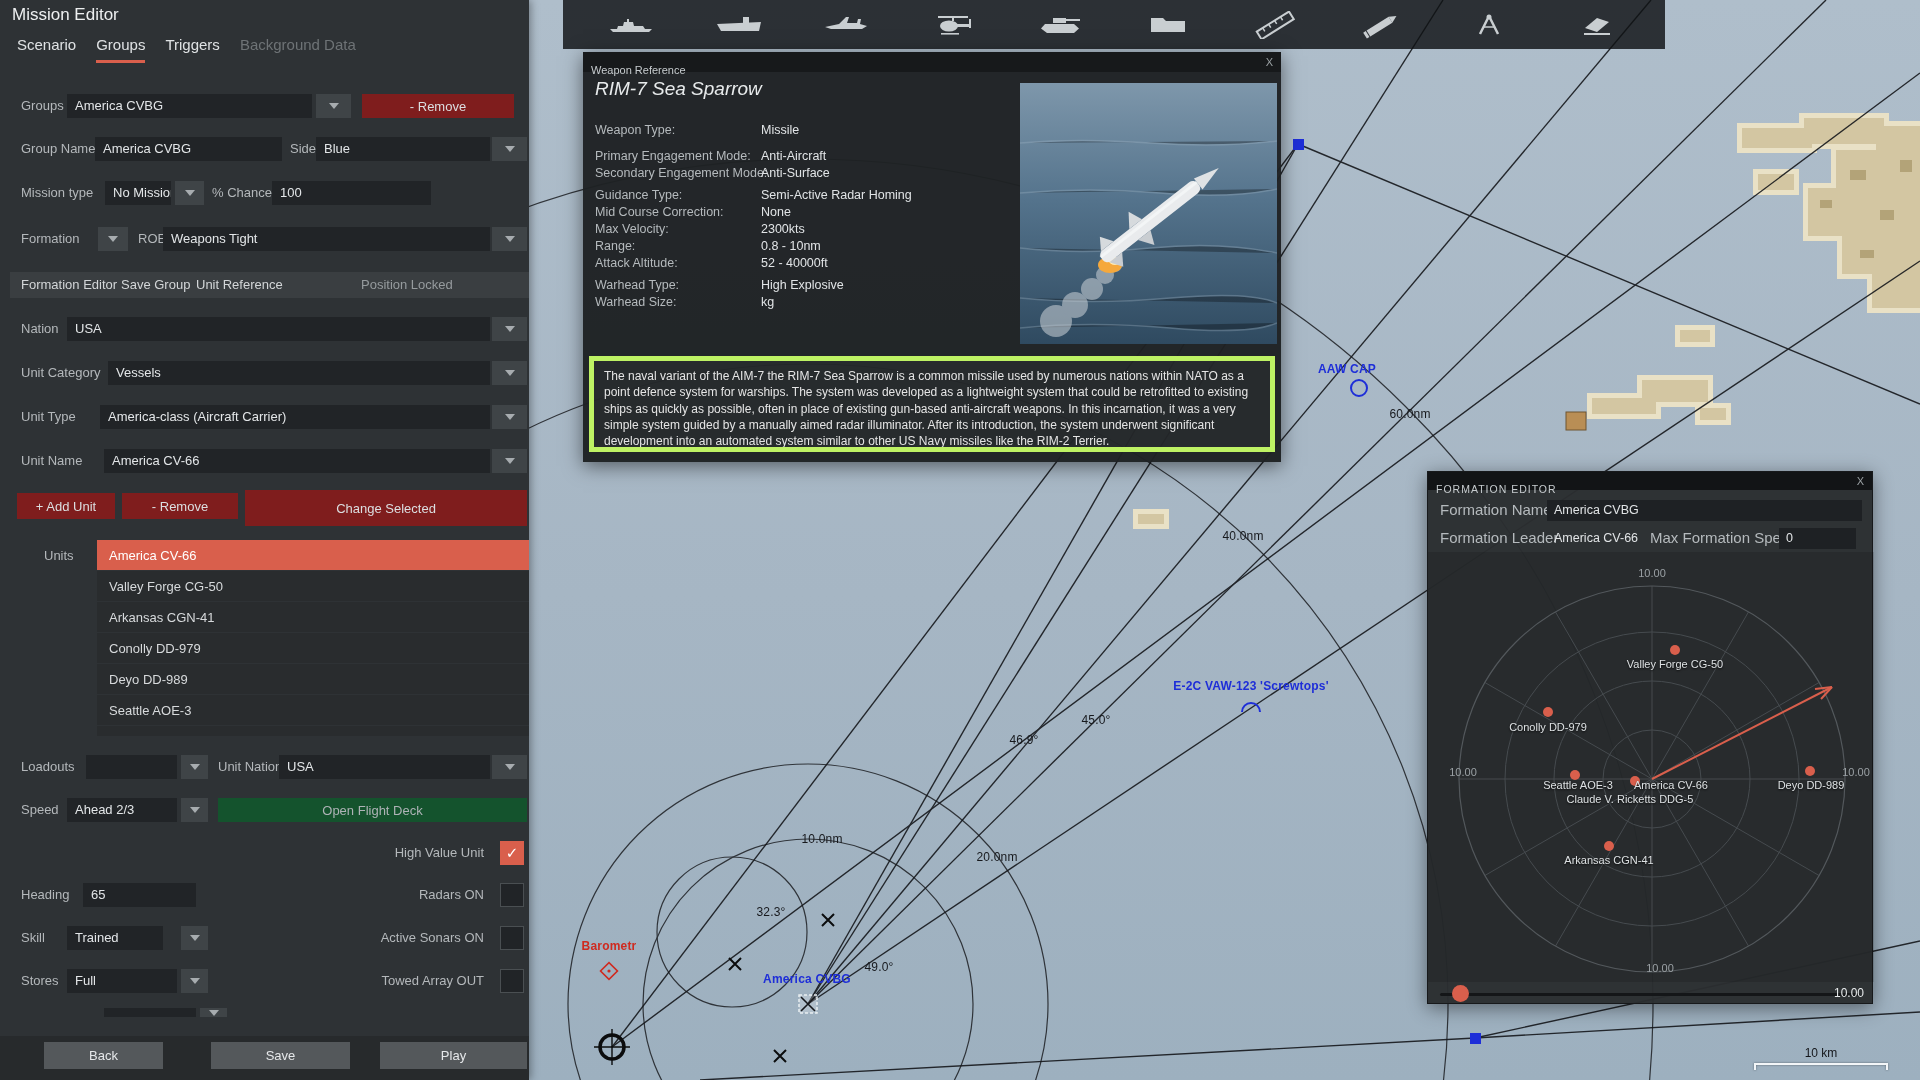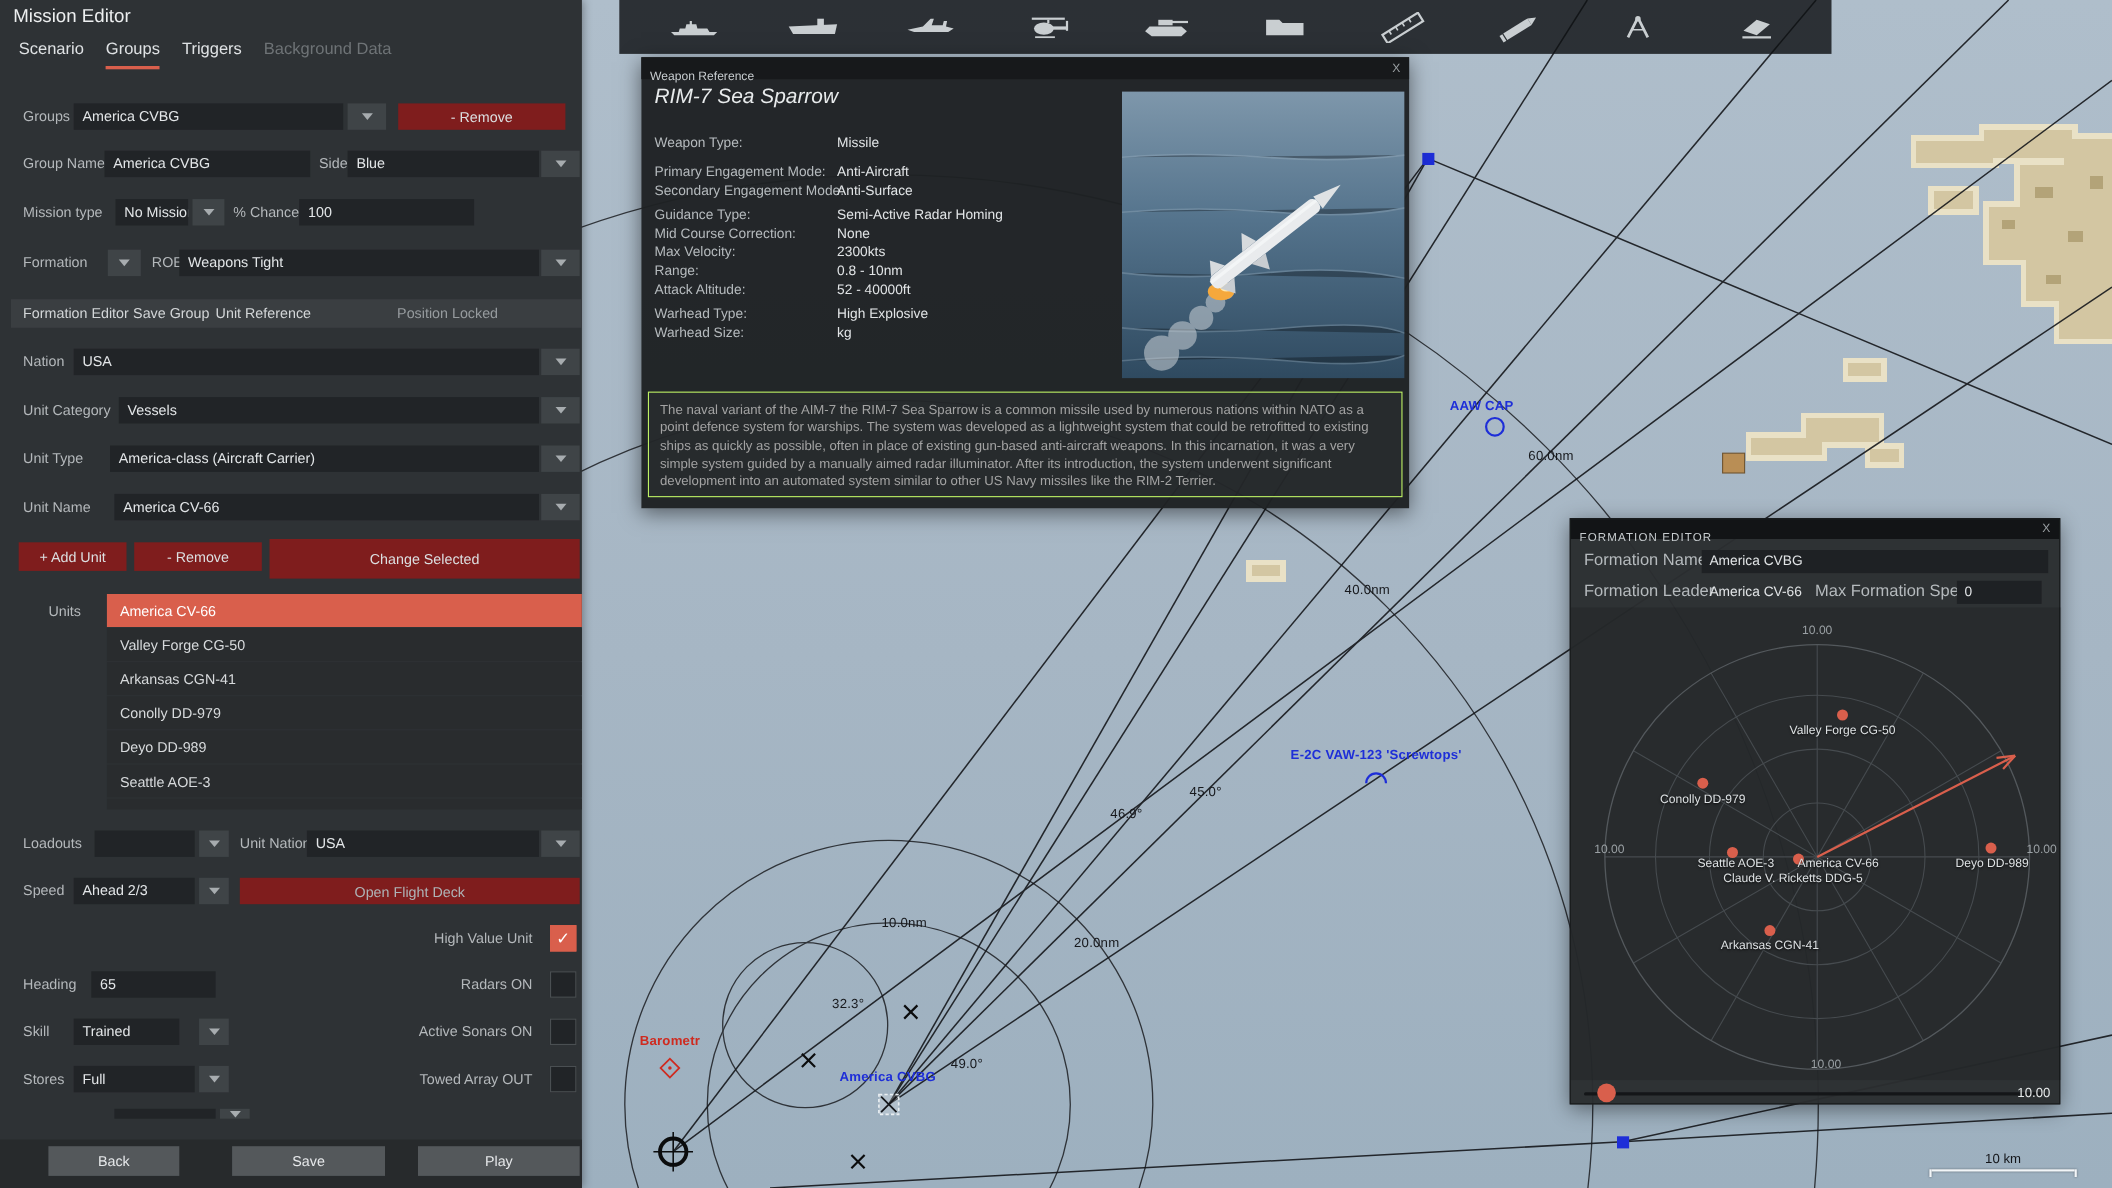--- a/index.html
+++ b/index.html
@@ -57,23 +57,23 @@
   #weapon-window{position:absolute;left:583px;top:52px;width:698px;height:410px;
         background:rgba(30,33,35,.97);box-shadow:0 4px 18px rgba(0,0,0,.5);}
   .win-titlebar{position:absolute;left:0;top:0;right:0;height:20px;background:#17191b;
         display:flex;align-items:center;justify-content:space-between;padding:0 8px;box-sizing:border-box;cursor:move;}
   .win-title{font-size:11px;color:#c7cccf;margin-top:16px;}
   .win-close{font-size:11px;color:#9aa0a3;cursor:pointer;}
   .wr-name{position:absolute;top:26px;left:12px;font-size:19px;color:#e8ebec;font-style:italic;}
   .wr-row{position:absolute;left:0;height:17px;line-height:17px;font-size:12.5px;white-space:nowrap;}
   .wr-row .lbl{position:absolute;left:12px;color:#b5babd;}
   .wr-row .val{position:absolute;left:178px;color:#e1e4e6;}
-  .wr-desc{position:absolute;left:6px;right:6px;top:304px;bottom:10px;border:1px solid #bef264;
+  .wr-desc{position:absolute;left:6px;right:6px;top:304px;bottom:10px;border:5px solid #bef264;
         background:rgba(255,255,255,.025);padding:7px 10px;box-sizing:border-box;
-        font-size:12px;line-height:1.36;color:#a3a3a3;overflow:hidden;}
+        font-size:12px;line-height:1.36;color:#e5e5e5;overflow:hidden;}
   .wr-photo{position:absolute;left:437px;top:31px;width:257px;height:261px;overflow:hidden;}
   
   #formation-window{position:absolute;left:1427px;top:471px;width:446px;height:533px;
         background:rgba(42,45,48,.97);border:1px solid #17191b;box-sizing:border-box;
         box-shadow:0 4px 18px rgba(0,0,0,.45);}
   #formation-window .win-titlebar{background:#121416;height:18px;}
   #formation-window .win-title{letter-spacing:1px;font-size:10.5px;}
   .fe-label{position:absolute;height:22px;line-height:22px;font-size:15px;color:#b5babd;white-space:nowrap;}
   .fe-input{position:absolute;height:21px;line-height:21px;background:#1e2124;color:#e1e4e6;
         font-size:12.5px;padding:0 7px;box-sizing:border-box;}
@@ -505,21 +505,21 @@
     <span class="me-label" style="top:755px;left:21px">Loadouts</span>
     <span class="me-input" style="top:755px;left:86px;width:91px"></span>
     <span class="dd-btn" style="top:755px;left:181px;width:27px"></span>
     <span class="me-label" style="top:755px;left:218px">Unit Nation</span>
     <span class="me-input" style="top:755px;left:279px;width:211px">USA</span>
     <span class="dd-btn" style="top:755px;left:492px;width:35px"></span>
 
     <span class="me-label" style="top:798px;left:21px">Speed</span>
     <span class="me-input" style="top:798px;left:67px;width:110px">Ahead 2/3</span>
     <span class="dd-btn" style="top:798px;left:181px;width:27px"></span>
-    <span class="btn" style="top:798px;left:218px;width:309px;height:24px;background:#7f1d1d;color:#aeb3b6">Open Flight Deck</span>
+    <span class="btn" style="top:798px;left:218px;width:309px;height:24px;background:#14532d;color:#aeb3b6">Open Flight Deck</span>
 
     <span class="me-label" style="top:841px;right:45px">High Value Unit</span>
     <span class="cb checked" style="top:841px;left:500px"></span>
 
     <span class="me-label" style="top:883px;left:21px">Heading</span>
     <span class="me-input" style="top:883px;left:83px;width:113px">65</span>
     <span class="me-label" style="top:883px;right:45px">Radars ON</span>
     <span class="cb" style="top:883px;left:500px"></span>
 
     <span class="me-label" style="top:926px;left:21px">Skill</span>

